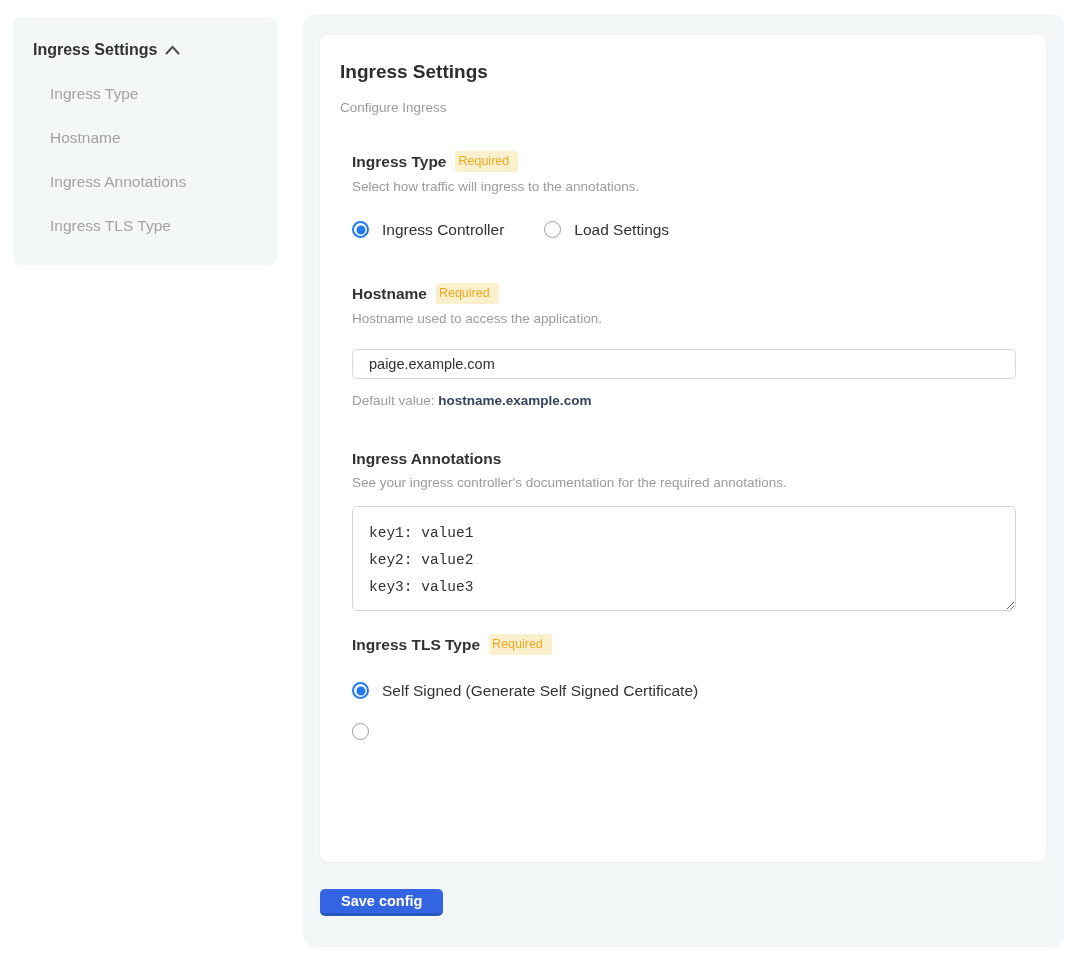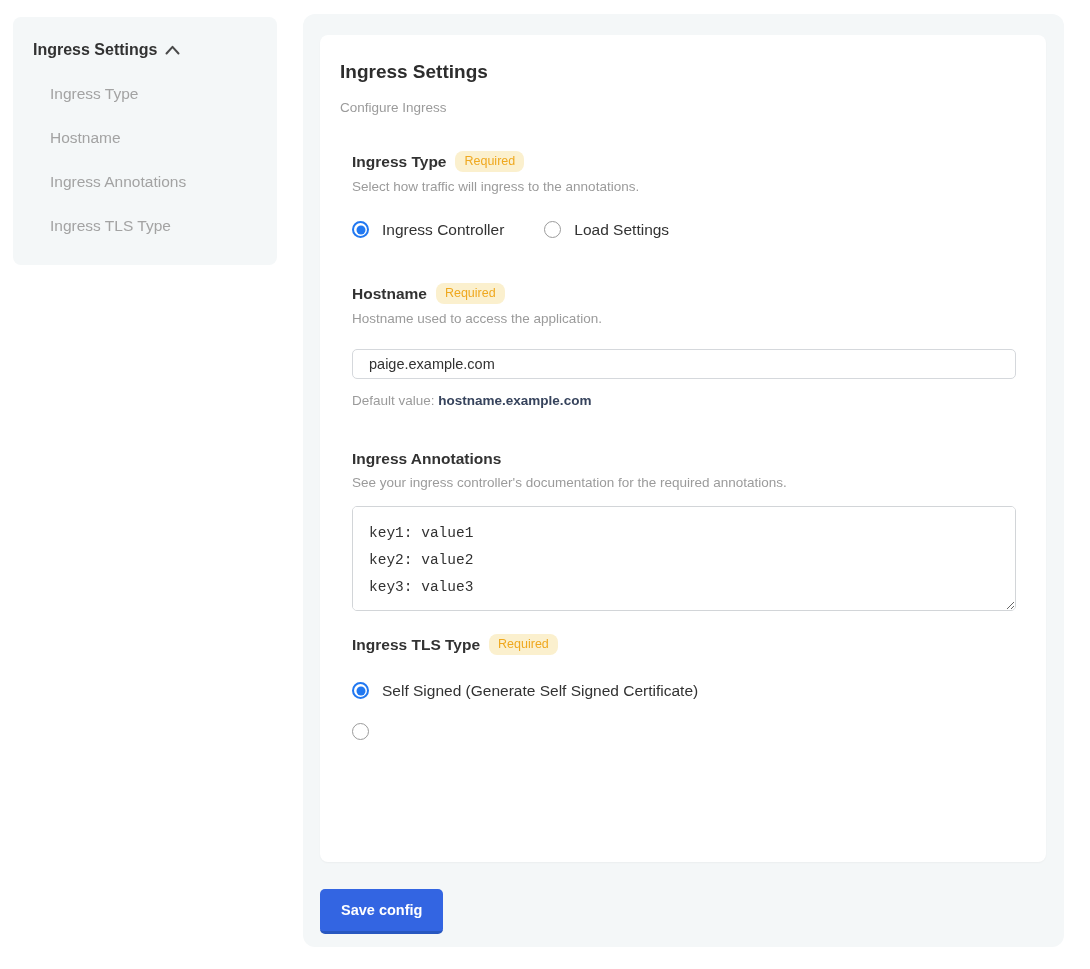--- a/index.html
+++ b/index.html
@@ -42,23 +42,23 @@
     padding: 26px 30px 0 20px;
     overflow: hidden;
   }
   .card-title { font-size: 19px; font-weight: bold; color: #2d2d2d; }
   .card-subtitle { margin-top: 17px; font-size: 13.5px; color: #9b9b9b; }
 
   .field { margin-left: 12px; }
   .field-label-row { display: flex; align-items: center; }
   .field-label { font-size: 15.5px; font-weight: bold; color: #323232; }
   .required-badge {
-    margin-left: 9px; padding: 3px 9px 4px 9px;
+    margin-left: 9px; padding: 3px 9px 4px 3px;
     background: #fbf0ce; color: #efa81f;
-    font-size: 12.5px; border-radius: 8px;
+    font-size: 12.5px; border-radius: 3px;
   }
   .field-help { margin-top: 7px; font-size: 13.5px; color: #9b9b9b; }
 
   
   .radio-row-horizontal { display: flex; gap: 40px; margin-top: 27px; }
   .radio-col { display: flex; flex-direction: column; gap: 23px; margin-top: 27px; }
   .radio-option { display: flex; align-items: flex-start; gap: 13px; cursor: pointer; }
   .radio-option .label { font-size: 15.5px; color: #323232; }
   .radio {
     width: 17px; height: 17px; border-radius: 50%;
@@ -92,21 +92,21 @@
     margin-top: 16px; width: 664px; height: 105px;
     border: 1px solid #d2d5d8; border-radius: 5px;
     padding: 13px 16px; font-size: 14.5px; line-height: 27px;
     color: #323232; background: #fff; outline: none;
     font-family: "Liberation Mono", "DejaVu Sans Mono", monospace;
     resize: both; display: block;
   }
 
   .save-btn {
     position: absolute; left: 17px; top: 875px;
-    height: 45px; padding: 0 21px;
+    height: 27px; padding: 0 21px;
     background: #3365e2; border: none; border-bottom: 3px solid #2857c0;
     border-radius: 5px; color: #ffffff;
     font-size: 14.5px; font-weight: bold;
     font-family: "Liberation Sans", "DejaVu Sans", sans-serif;
     cursor: pointer;
   }
 </style>
 </head>
 <body>
 

